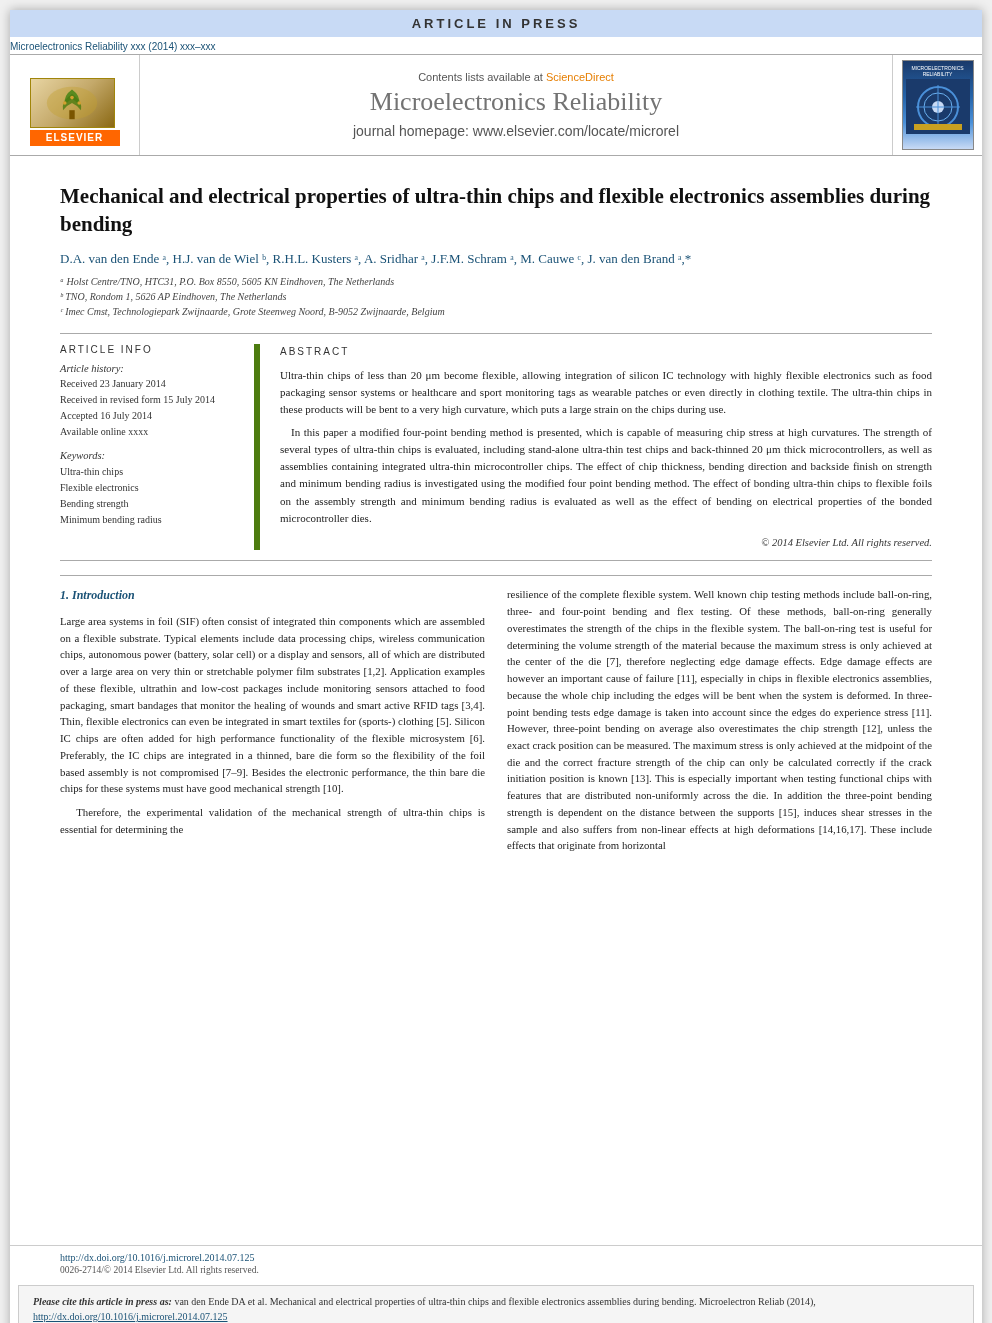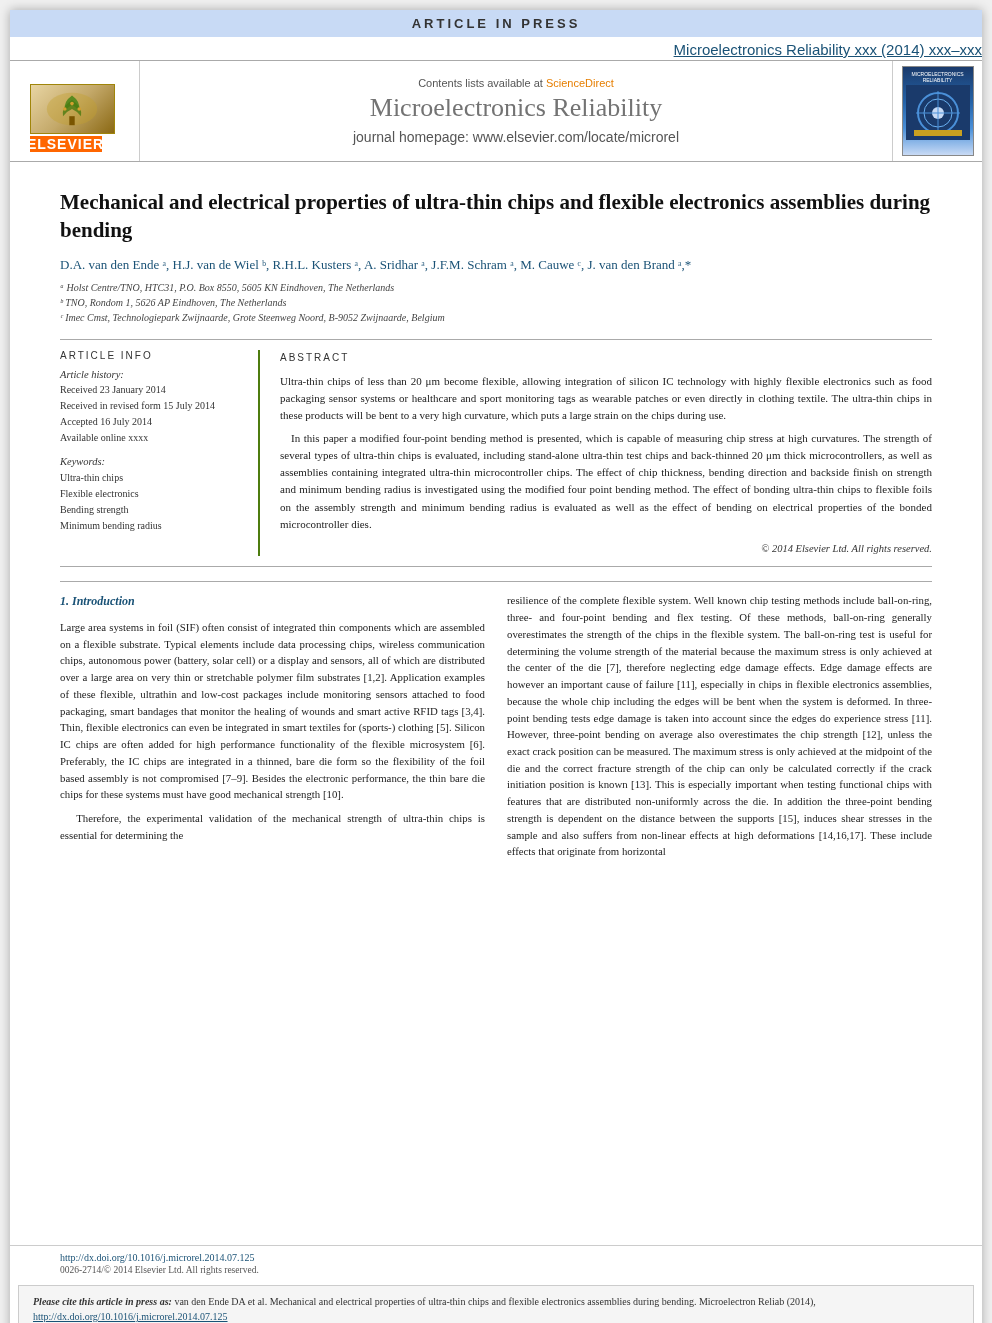--- a/index.html
+++ b/index.html
@@ -25,26 +25,25 @@
       padding: 6px 0;
       font-size: 13px;
       font-family: Arial, sans-serif;
       letter-spacing: 3px;
       color: #333;
       font-weight: bold;
       text-transform: uppercase;
     }
     
     .journal-ref-line {
-      text-align: right;
-      font-size: 15px;
+      text-align: left;
+      font-size: 10px;
       color: #1a5276;
       padding: 4px 0 2px 0;
       font-family: Arial, sans-serif;
-      text-decoration: underline;
     }
     
     .journal-header {
       display: flex;
       align-items: stretch;
       border-top: 1.5px solid #aaa;
       border-bottom: 1.5px solid #aaa;
       margin: 0 0 0 0;
     }
     .journal-header-left {
@@ -75,28 +74,28 @@
       font-style: italic;
       color: #5a3e00;
       overflow: hidden;
       position: relative;
     }
     .elsevier-tree-svg {
       width: 60px;
       height: 36px;
     }
     .elsevier-wordmark {
-      width: 72px;
+      width: 90px;
       height: 16px;
       background: #ff6600;
       display: flex;
       align-items: center;
       justify-content: center;
       color: white;
-      font-size: 14px;
+      font-size: 10px;
       font-family: Arial, sans-serif;
       font-weight: bold;
       letter-spacing: 1px;
       margin-top: 2px;
     }
     .journal-header-center {
       flex: 1;
       display: flex;
       flex-direction: column;
       align-items: center;
@@ -187,21 +186,21 @@
       gap: 20px;
       margin-bottom: 14px;
       border-top: 1px solid #aaa;
       border-bottom: 1px solid #aaa;
       padding: 10px 0;
     }
     .article-info-col {
       width: 200px;
       min-width: 200px;
       font-size: 10.5px;
-      border-right: 2px solid #4d7c0f;
+      border-right: 6px solid #4d7c0f;
       padding-right: 12px;
     }
     .info-section-title {
       font-size: 10px;
       font-family: Arial, sans-serif;
       letter-spacing: 2px;
       color: #333;
       text-transform: uppercase;
       margin-bottom: 8px;
     }

